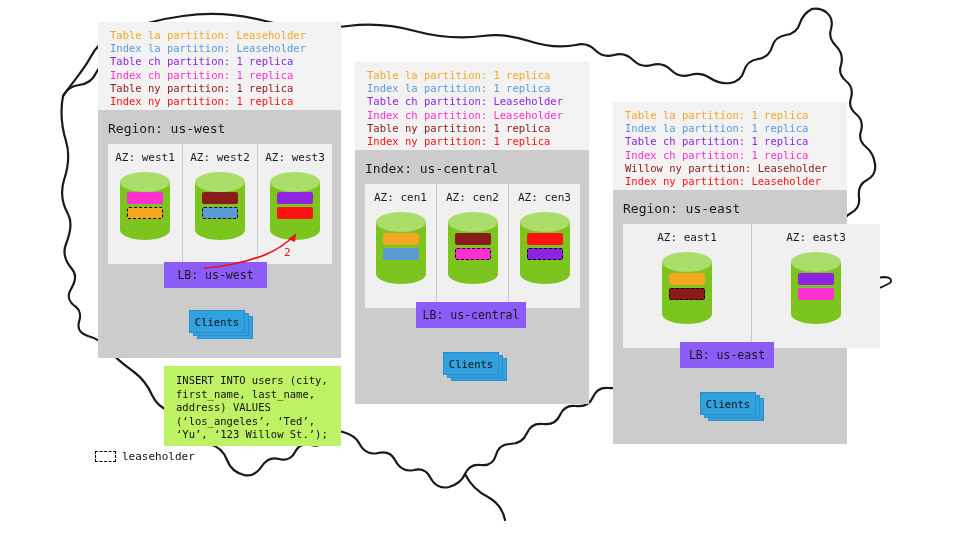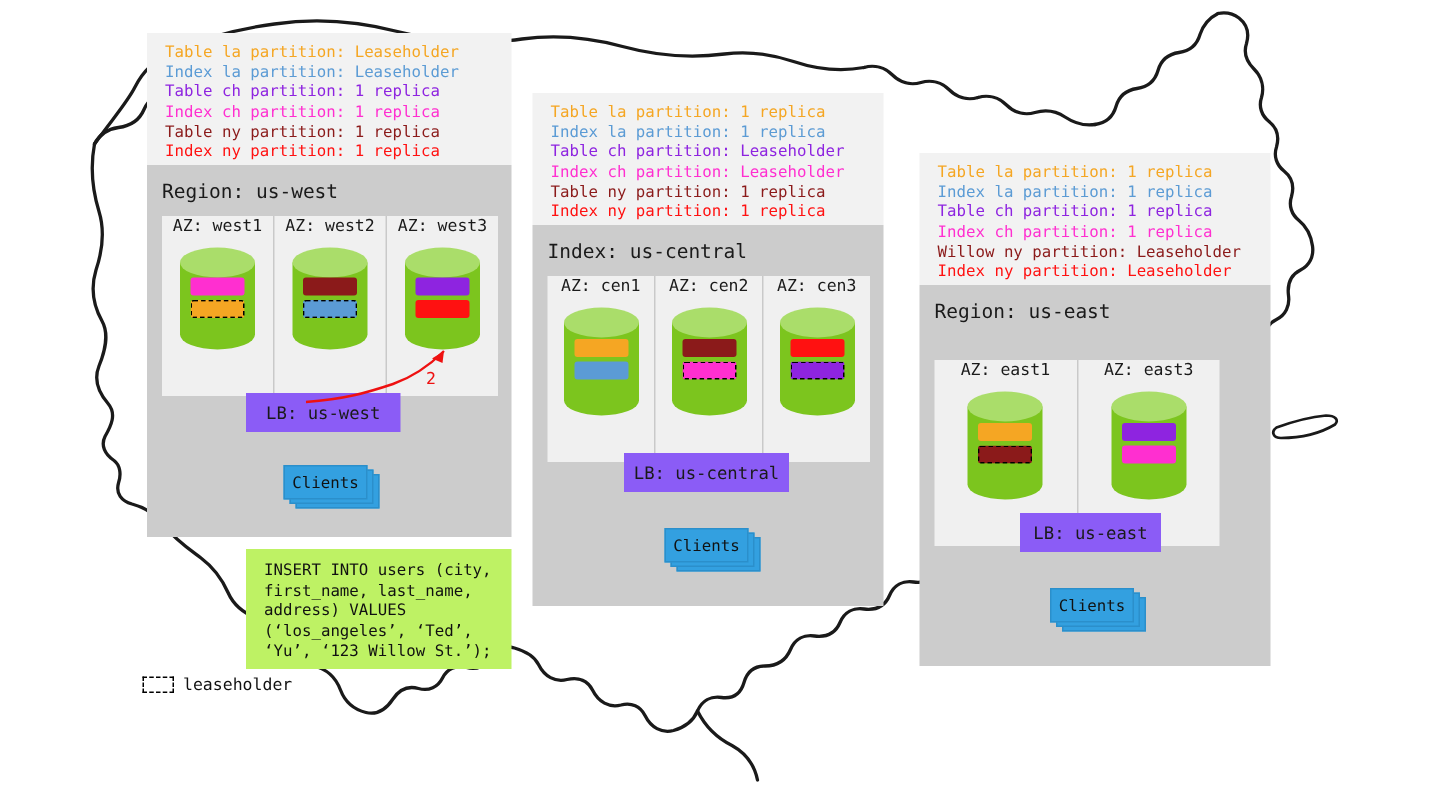--- a/index.html
+++ b/index.html
@@ -57,20 +57,21 @@
   .az-cell {
     flex: 1 1 0;
     position: relative;
     box-sizing: border-box;
   }
   .az-cell + .az-cell { border-left: 1px solid #c9c9c9; }
   .az-label {
     text-align: center;
     font-size: 11px;
     color: #1a1a1a;
+    margin-top: 7px;
     font-family: "DejaVu Sans Mono", monospace;
     white-space: nowrap;
   }
   .cyl-wrap {
     position: relative;
     margin: 6px auto 0 auto;
   }
 
   
   .cylinder { position: absolute; left: 0; top: 0; }
@@ -383,21 +384,21 @@
   <div class="part-block" style="left:613px; top:102px; width:234px; height:88px;">
     <div class="part-line" style="color: rgb(245, 166, 35);">Table la partition: 1 replica</div>
     <div class="part-line" style="color: rgb(91, 155, 213);">Index la partition: 1 replica</div>
     <div class="part-line" style="color: rgb(142, 36, 224);">Table ch partition: 1 replica</div>
     <div class="part-line" style="color: rgb(255, 47, 208);">Index ch partition: 1 replica</div>
     <div class="part-line" style="color: rgb(139, 26, 26);">Willow ny partition: Leaseholder</div>
     <div class="part-line" style="color: rgb(255, 17, 17);">Index ny partition: Leaseholder</div>
   </div>
   <div class="region-title" style="left:623px; top:201px;">Region: us-east</div>
 
-  <div class="az-container" style="left:623px; top:240px; width:190px; height:124px;">
+  <div class="az-container" style="left:623px; top:224px; width:257px; height:124px;">
     <div class="az-cell">
       <div class="az-label">AZ: east1</div>
       <div class="cyl-wrap" style="width:54px;height:76px;">
         <svg class="cylinder" width="54" height="76" viewBox="0 0 54 76">
           <path d="M2 12 L2 64 A25 10 0 0 0 52 64 L52 12 Z" fill="#7cc51e"></path>
           <ellipse cx="27" cy="12" rx="25" ry="10" fill="#aadd6a"></ellipse>
         </svg>
         <div class="range-bar" style="left: 9px; top: 23px; width: 36px; height: 12px; background: rgb(245, 166, 35);"></div>
         <div class="range-bar lease" style="left: 9px; top: 38px; width: 36px; height: 12px; background: rgb(139, 26, 26);"></div>
       </div>

